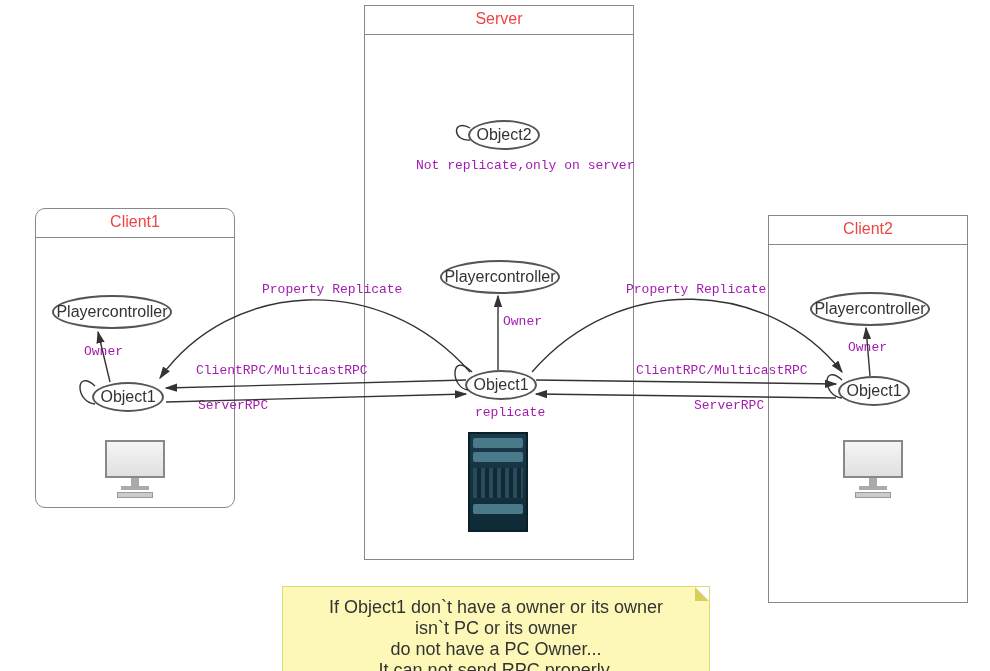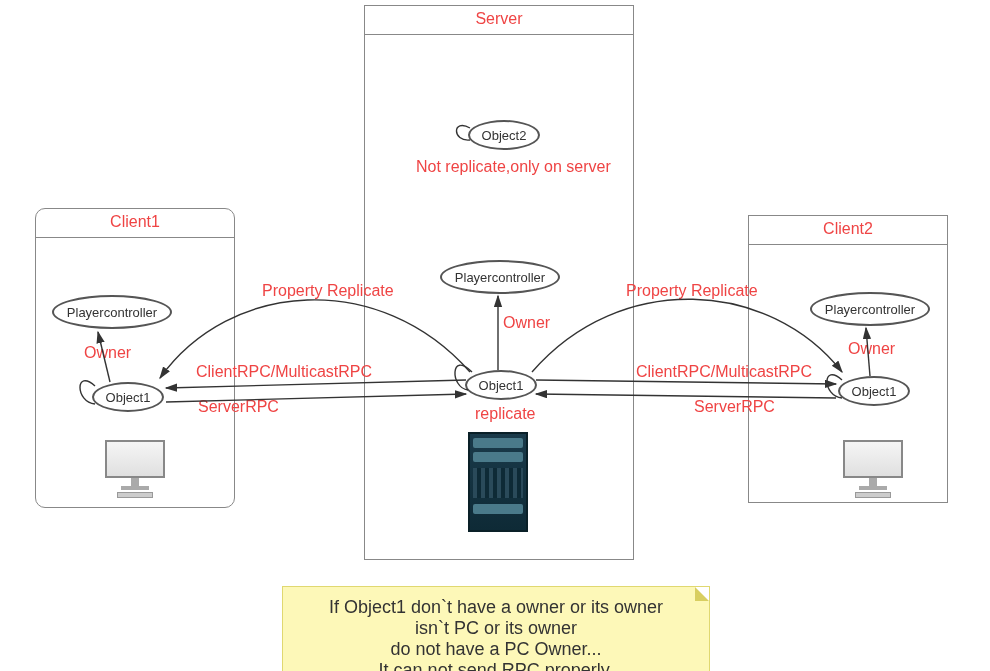--- a/index.html
+++ b/index.html
@@ -34,28 +34,29 @@
     background: #888;
   }
   .obj {
     position: absolute;
     border: 2px solid #555;
     border-radius: 50% / 50%;
     background: #fff;
     display: flex;
     align-items: center;
     justify-content: center;
-    font-size: 13px;
+    font-size: 16px;
     color: #333;
     padding: 4px 10px;
   }
   .label {
     position: absolute;
-    font-size: 16px;
-    color: #ef4444;
+    font-size: 13px;
+    color: #a21caf;
+    font-family: Liberation Mono, monospace;
   }
   .note {
     position: absolute;
     background: #fdf8b8;
     border: 1px solid #e0d870;
     padding: 10px 40px;
     font-size: 18px;
     color: #333;
     text-align: center;
   }
@@ -135,21 +136,21 @@
 <div class="box" style="left:364px; top:5px; width:270px; height:555px;">
   <div class="box-title">Server</div>
   <div class="title-line" style="top:28px;"></div>
 </div>
 
 <div class="box" style="left:35px; top:208px; width:200px; height:300px;border-radius:10px;">
   <div class="box-title">Client1</div>
   <div class="title-line" style="top:28px;"></div>
 </div>
 
-<div class="box" style="left:748px; top:215px; width:200px; height:288px;">
+<div class="box" style="left:768px; top:215px; width:200px; height:388px;">
   <div class="box-title">Client2</div>
   <div class="title-line" style="top:28px;"></div>
 </div>
 
 <div class="obj" style="left:468px; top:120px; width:72px; height:30px;">Object2</div>
 <div class="label" style="left:416px; top:158px;">Not replicate,only on server</div>
 
 <div class="obj" style="left:440px; top:260px; width:120px; height:34px;">Playercontroller</div>
 <div class="label" style="left:503px; top:314px;">Owner</div>
 

